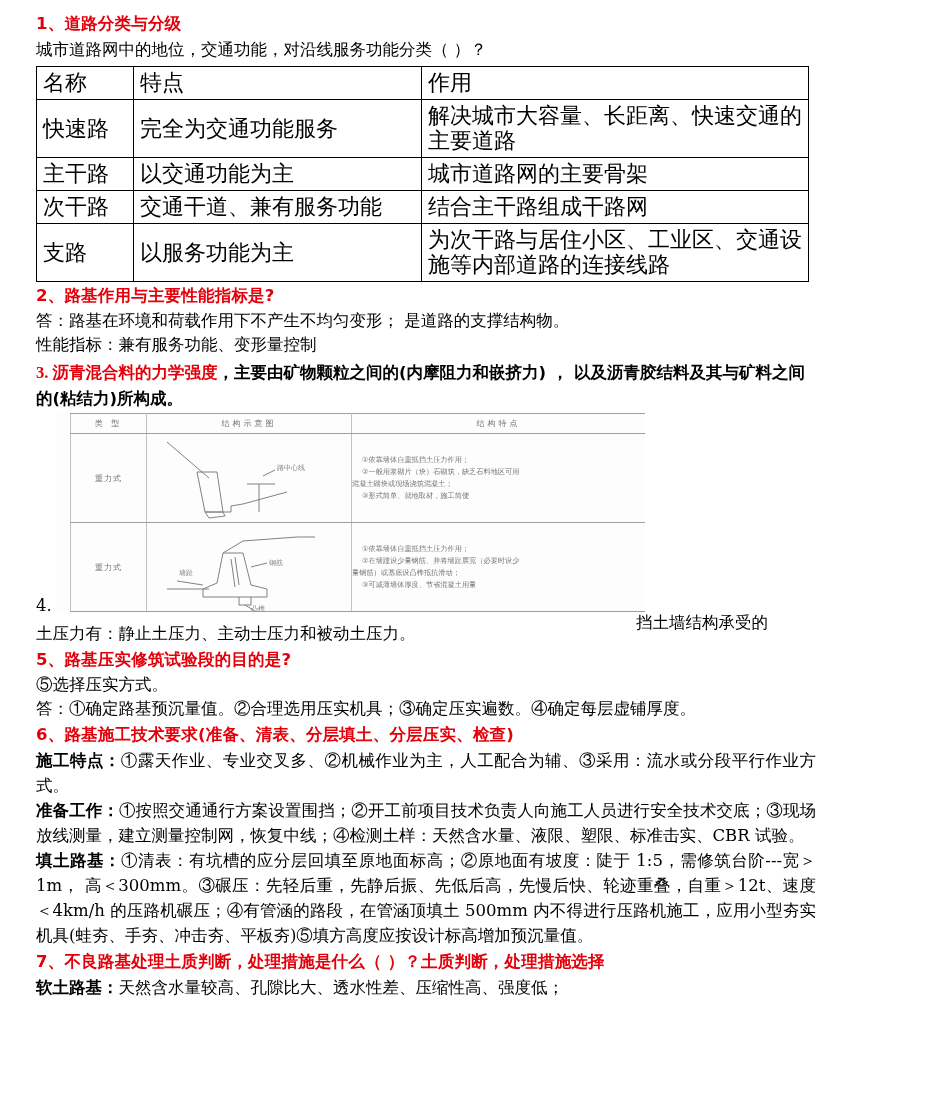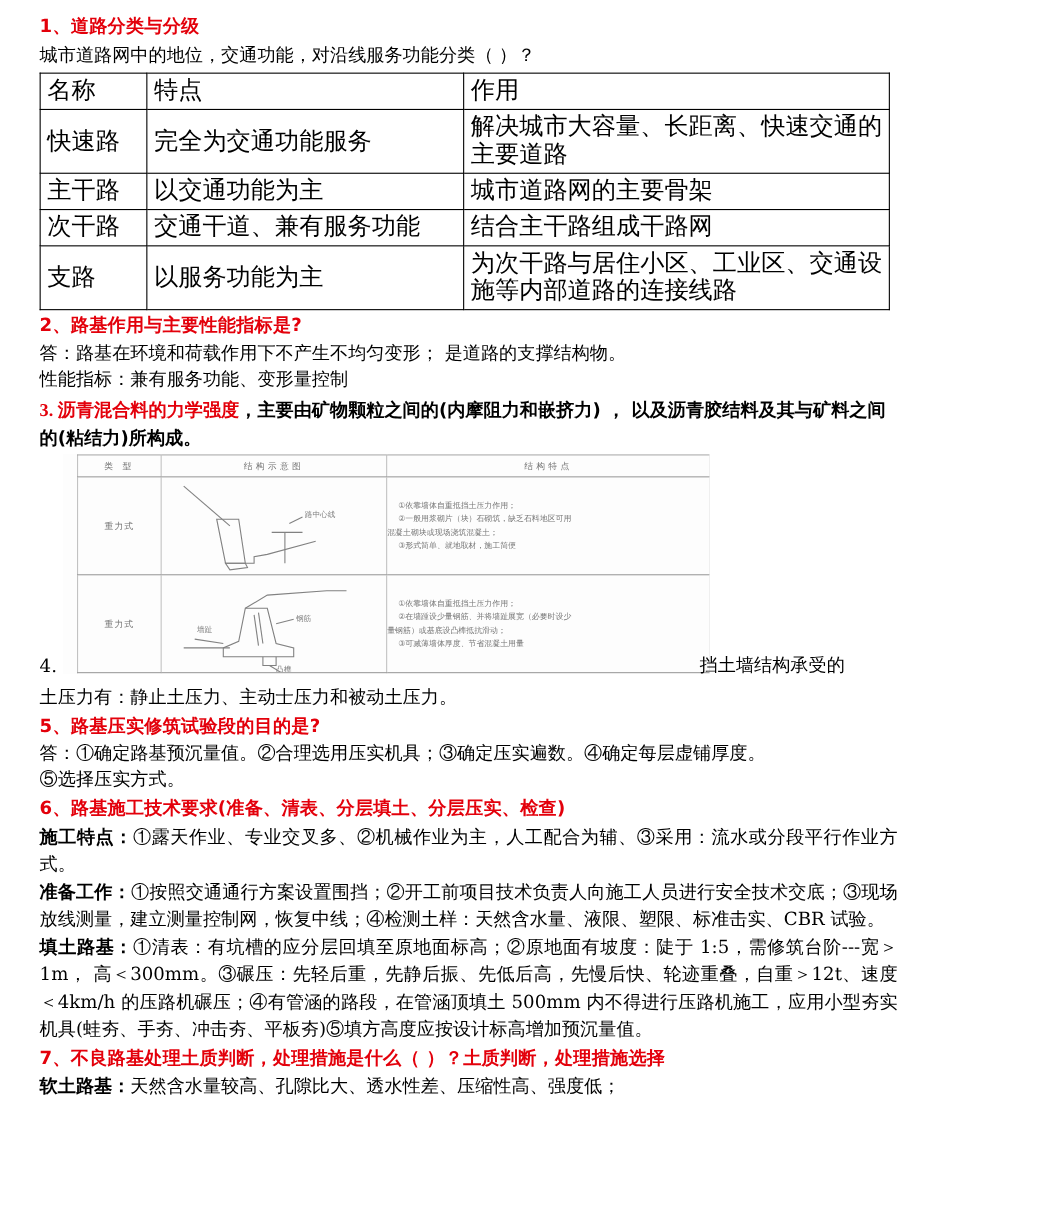--- a/index.html
+++ b/index.html
@@ -155,24 +155,24 @@
     position: absolute;
     left: 0px;
     top: 180px;
     font-size: 16.5px;
     line-height: 25px;
     font-family: "DejaVu Serif", "Liberation Serif", serif;
   }
   .inline-tail {
     position: absolute;
     left: 600px;
-    top: 180px;
+    top: 197px;
     font-size: 16.5px;
     line-height: 25px;
-    font-family: Liberation Sans, sans-serif;
+    font-family: Liberation Serif, serif;
     white-space: nowrap;
   }
 </style>
 </head>
 <body>
 
 <div class="page">
   <div class="content">
 
     <div class="heading">1、道路分类与分级</div>
@@ -294,22 +294,22 @@
         </table>
       </div>
 
       <div class="inline-four">4.</div>
       <div class="inline-tail">挡土墙结构承受的</div>
     </div>
 
     <div class="para">土压力有：静止土压力、主动士压力和被动土压力。</div>
 
     <div class="heading">5、路基压实修筑试验段的目的是?</div>
+    <div class="para tight">⑤选择压实方式。</div>
     <div class="para tight">答：①确定路基预沉量值。②合理选用压实机具；③确定压实遍数。④确定每层虚铺厚度。</div>
-    <div class="para tight">⑤选择压实方式。</div>
 
     <div class="heading">6、路基施工技术要求(准备、清表、分层填土、分层压实、检查)</div>
     <div class="para"><span class="lead">施工特点：</span><span>①露天作业、专业交叉多、②机械作业为主，人工配合为辅、③采用：流水或分段平行作业方式。</span></div>
     <div class="para"><span class="lead">准备工作：</span><span>①按照交通通行方案设置围挡；②开工前项目技术负责人向施工人员进行安全技术交底；③现场放线测量，建立测量控制网，恢复中线；④检测土样：天然含水量、液限、塑限、标准击实、CBR 试验。</span></div>
     <div class="para"><span class="lead">填土路基：</span><span>①清表：有坑槽的应分层回填至原地面标高；②原地面有坡度：陡于 1:5，需修筑台阶---宽＞1m， 高＜300mm。③碾压：先轻后重，先静后振、先低后高，先慢后快、轮迹重叠，自重＞12t、速度＜4km/h 的压路机碾压；④有管涵的路段，在管涵顶填土 500mm 内不得进行压路机施工，应用小型夯实机具(蛙夯、手夯、冲击夯、平板夯)⑤填方高度应按设计标高增加预沉量值。</span></div>
 
     <div class="heading">7、不良路基处理土质判断，处理措施是什么（    ）？土质判断，处理措施选择</div>
     <div class="para"><span class="lead">软土路基：</span><span>天然含水量较高、孔隙比大、透水性差、压缩性高、强度低；</span></div>
 
   </div>

